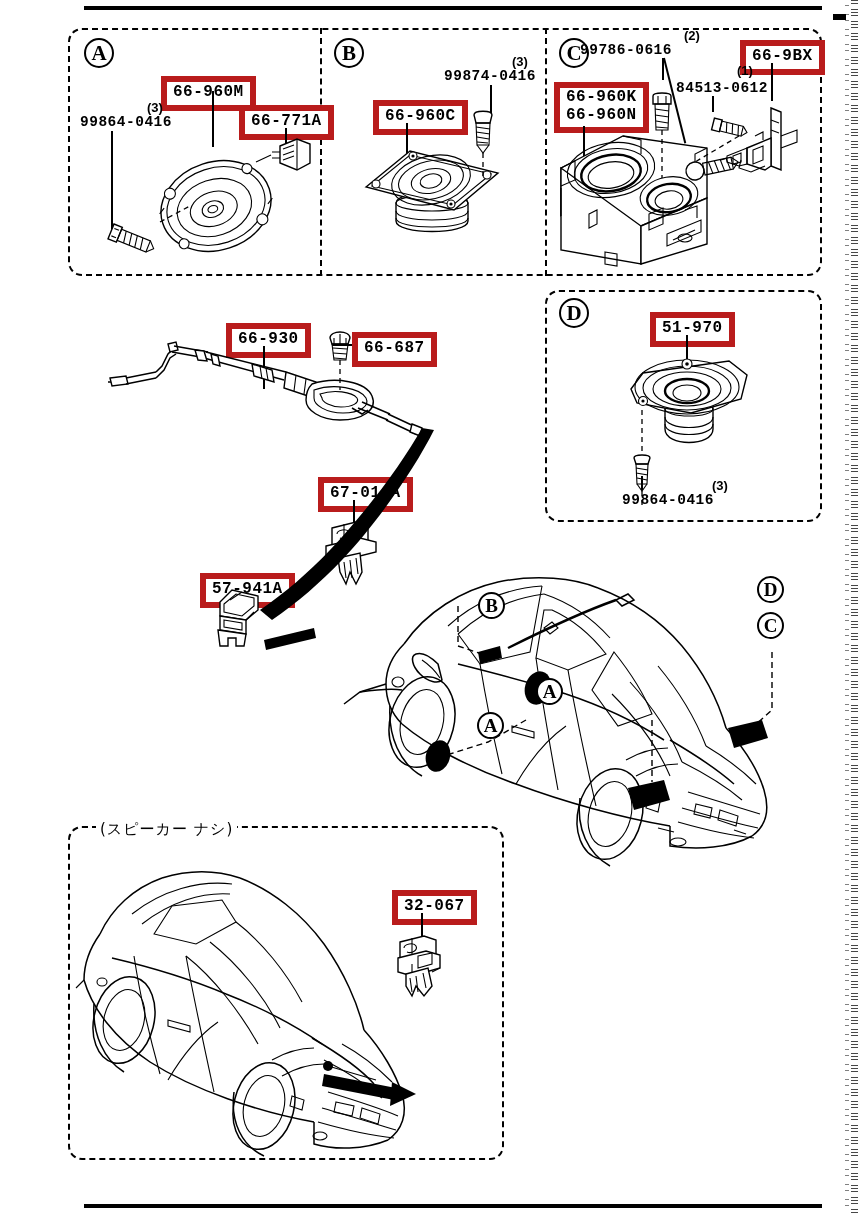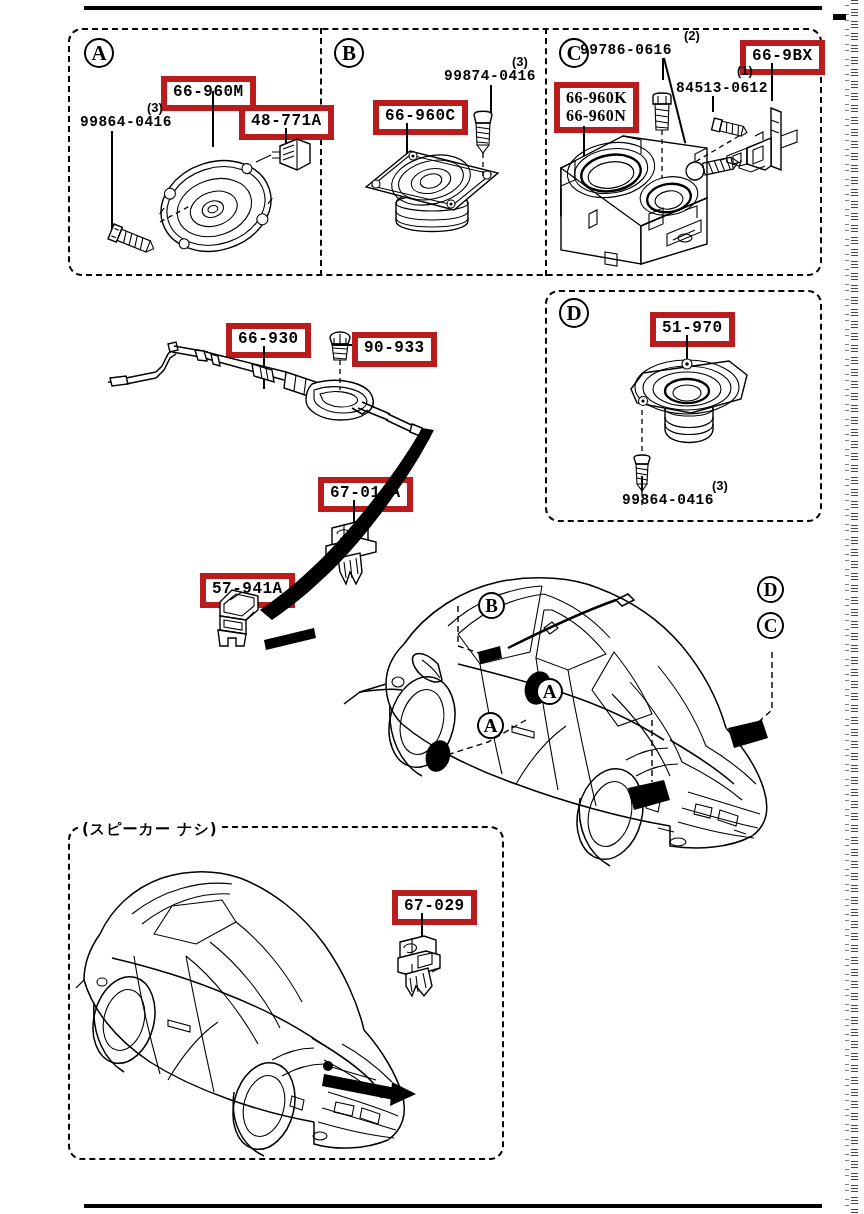--- a/index.html
+++ b/index.html
@@ -113,24 +113,25 @@
     font-family: "Liberation Sans", sans-serif;
     font-weight: bold;
     font-size: 13px;
     color: #000;
     white-space: nowrap;
   }
   .jp {
     position: absolute;
     font-family: "DejaVu Sans", sans-serif;
     font-size: 15px;
-    font-weight: 700;
+    font-weight: 400;
     color: #000;
     white-space: nowrap;
     letter-spacing: 1px;
+    margin-left: 18px;
   }
 
   
   .lead {
     position: absolute;
     background: #000;
   }
   .lead.v { width: 1.6px; }
   .lead.h { height: 1.6px; }
 
@@ -155,21 +156,21 @@
 
   <div class="panel" style="left:68px; top:28px; width:754px; height:248px;"></div>
   <div class="vdiv" style="left:320px; top:28px; height:248px;"></div>
   <div class="vdiv" style="left:545px; top:28px; height:248px;"></div>
 
   <div class="circ" style="left:84px; top:38px;">A</div>
 
   <div class="pnum" style="left:161px; top:76px;">66-960M</div>
   <div class="lead v" style="left:212px; top:91px; height:56px;"></div>
 
-  <div class="pnum" style="left:239px; top:105px;">48-771A</div>
+  <div class="pnum" style="left:239px; top:105px;">66-771A</div>
   <div class="lead v" style="left:285px; top:128px; height:20px;"></div>
 
   <div class="plain" style="left:80px; top:114px;">99864-0416</div>
   <div class="qty" style="left:147px; top:100px;">(3)</div>
   <div class="lead v" style="left:111px; top:131px; height:98px;"></div>
 
   <svg style="left:68px; top:28px;" width="252" height="248" viewBox="0 0 252 248">
 
     <g transform="translate(148,178) rotate(-18)">
       <ellipse class="wht" cx="0" cy="0" rx="56" ry="44"></ellipse>
@@ -244,21 +245,21 @@
       <path class="ln2" d="M-7,8 L-6,30 L6,30 L7,8 Z"></path>
       <path class="ln2" d="M-7,12 L7,14 M-7,17 L7,19 M-6,22 L6,24 M-6,27 L5,28"></path>
       <path class="ln2" d="M-6,30 L0,38 L6,30"></path>
     </g>
 
     <path style="stroke:#000;stroke-width:1.3;fill:none;stroke-dasharray:5 4;" d="M163,125 L163,150"></path>
   </svg>
 
   <div class="circ" style="left:559px; top:38px;">C</div>
 
-  <div class="pnum two" style="left:554px; top:82px;font-family:Liberation Serif, serif;">
+  <div class="pnum two" style="left:554px; top:82px;">
     <div>66-960K</div>
     <div>66-960N</div>
   </div>
   <div class="lead v" style="left:583px; top:126px; height:30px;"></div>
 
   <div class="plain" style="left:580px; top:42px;">99786-0616</div>
   <div class="qty" style="left:684px; top:28px;">(2)</div>
   <div class="lead v" style="left:662px; top:58px; height:22px;"></div>
   <div class="lead" style="left:663px; top:58px; width:1.6px; height:88px;
        transform:rotate(-14deg); transform-origin: top center;"></div>
@@ -380,21 +381,21 @@
       <path class="ln2" d="M-5,26 L0,33 L5,26"></path>
     </g>
 
     <path style="stroke:#000;stroke-width:1.3;fill:none;stroke-dasharray:5 4;" d="M97,120 L97,164"></path>
     <path style="stroke:#000;stroke-width:1.3;fill:none;stroke-dasharray:5 4;" d="M97,201 L97,218"></path>
   </svg>
 
   <div class="pnum" style="left:226px; top:323px;font-family:Liberation Mono, monospace;">66-930</div>
   <div class="lead v" style="left:263px; top:346px; height:43px;"></div>
 
-  <div class="pnum" style="left:352px; top:332px;">90-933</div>
+  <div class="pnum" style="left:352px; top:332px;">66-687</div>
   <div class="lead h" style="left:332px; top:344px; width:20px;"></div>
 
   <svg style="left:100px; top:310px;" width="340" height="130" viewBox="0 0 340 130">
 
     <path class="ln" d="M8,72 L24,72"></path>
     <path class="wht" d="M10,68 L26,66 L28,74 L12,76 Z"></path>
     <path class="ln" d="M26,68 L56,62"></path>
     <path class="ln" d="M26,74 L56,68"></path>
     <path class="ln" d="M56,62 L62,56 L68,44 L74,38"></path>
     <path class="ln" d="M56,68 L64,60 L70,48 L76,44"></path>
@@ -561,21 +562,21 @@
   <div class="circ sm" style="left:478px; top:592px;">B</div>
   <div class="circ sm" style="left:536px; top:678px;">A</div>
   <div class="circ sm" style="left:477px; top:712px;">A</div>
   <div class="circ sm" style="left:757px; top:576px;">D</div>
   <div class="circ sm" style="left:757px; top:612px;">C</div>
 
   <div class="panel" style="left:68px; top:826px; width:436px; height:334px;"></div>
 
   <div class="jp" style="left:78px; top:820px; background:#fff; padding:0 4px;">(スピーカー ナシ)</div>
 
-  <div class="pnum" style="left:392px; top:890px;">67-029</div>
+  <div class="pnum" style="left:392px; top:890px;">32-067</div>
   <div class="lead v" style="left:421px; top:913px; height:29px;"></div>
 
   <svg style="left:76px; top:848px;" width="424" height="306" viewBox="0 0 424 306">
 
     <path class="ln" d="M86,30 C112,22 140,22 164,30"></path>
     <path class="ln" d="M164,30 C196,42 226,66 248,96 C268,124 282,156 288,182"></path>
     <path class="ln" d="M24,86 C36,60 58,40 86,30"></path>
     <path class="ln" d="M24,86 C14,100 8,116 8,132"></path>
     <path class="ln2" d="M8,132 L0,140"></path>
 

